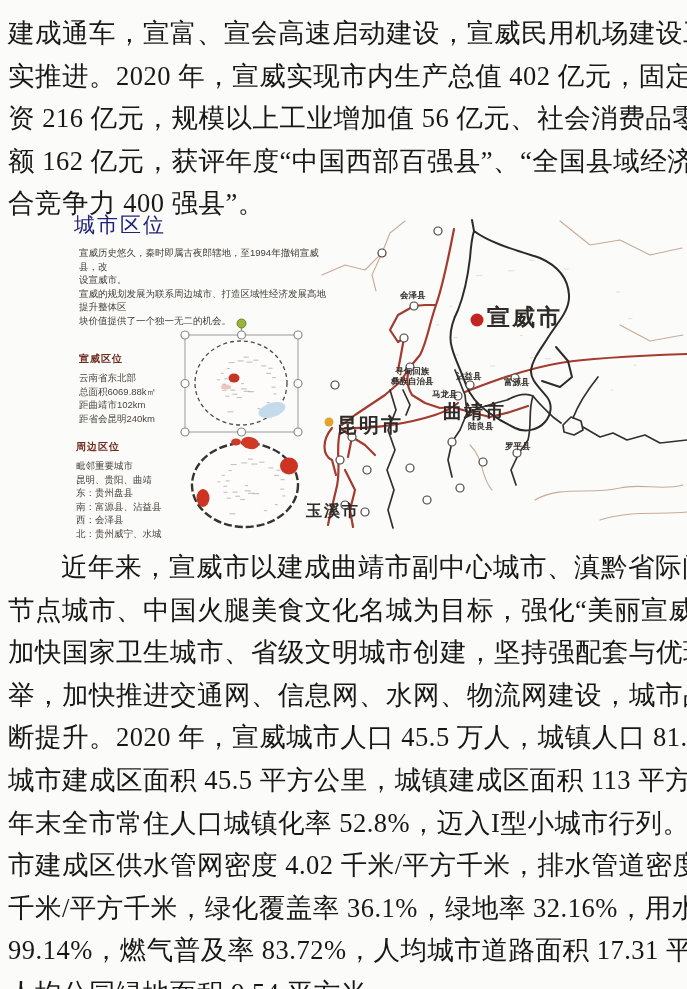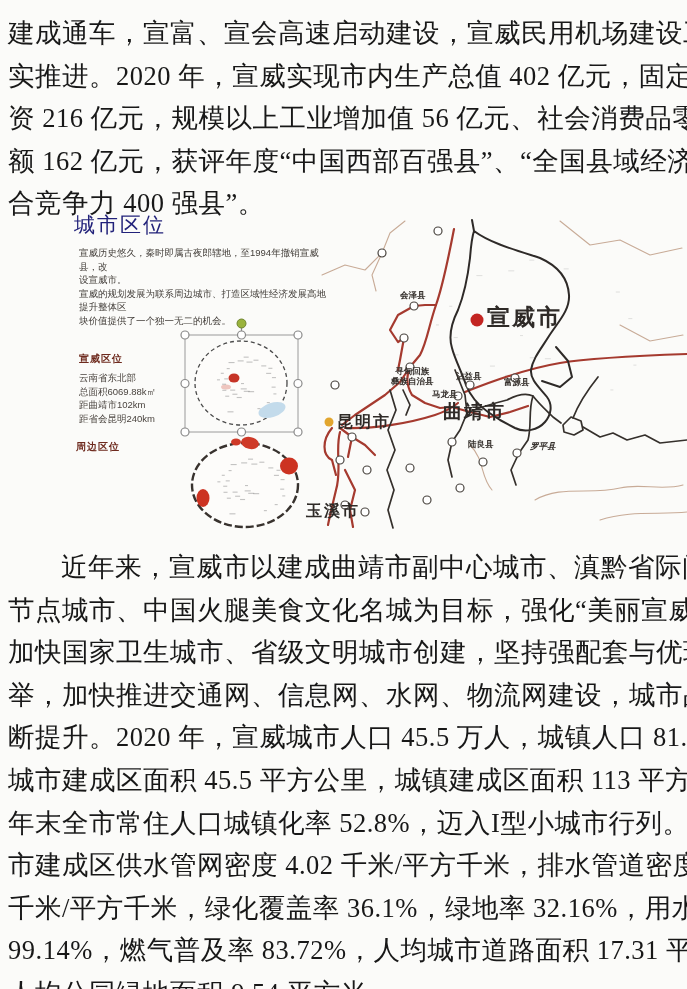--- a/index.html
+++ b/index.html
@@ -70,20 +70,28 @@
   <div class="info-title">宣威区位</div>
   <div class="info-lines">
       <div class="info-line">云南省东北部</div>
       <div class="info-line">总面积6069.88k㎡</div>
       <div class="info-line">距曲靖市102km</div>
       <div class="info-line">距省会昆明240km</div>
     </div>
 </div>
 <div class="info-block" id="info-block-2" style="left:76px;top:440px">
   <div class="info-title">周边区位</div>
+  <div class="info-lines">
+      <div class="info-line">毗邻重要城市</div>
+      <div class="info-line">昆明、贵阳、曲靖</div>
+      <div class="info-line">东：贵州盘县</div>
+      <div class="info-line">南：富源县、沾益县</div>
+      <div class="info-line">西：会泽县</div>
+      <div class="info-line">北：贵州威宁、水城</div>
+    </div>
 </div>
 
 <svg id="figure-svg" width="687" height="325" viewBox="0 0 687 325">
 
   <g>
     <line x1="241.5" y1="120" x2="241.5" y2="112" stroke="#8a8a8a" stroke-width="1.2"></line>
     <circle cx="241.5" cy="108.5" r="4.5" fill="#9ab33c" stroke="#6e8430" stroke-width="1"></circle>
     <rect x="185" y="120" width="113" height="97" fill="none" stroke="#9a9a9a" stroke-width="1"></rect>
   </g>
   <g id="handles">
@@ -254,42 +262,42 @@
     <g id="dots">
         <circle cx="477" cy="105" r="6.5" fill="#c32522"></circle>
         <circle cx="329" cy="207" r="4.5" fill="#e2a62f"></circle>
       </g>
   </g>
 </svg>
 
 <div id="map-labels">
     <div class="city-label" style="left: 487px; top: 302px; font-size: 23px;">宣威市</div>
     <div class="city-label" style="left: 443px; top: 399px; font-size: 19px;">曲靖市</div>
-    <div class="city-label" style="left: 337px; top: 412px; font-size: 16px;">昆明市</div>
+    <div class="city-label" style="left: 337px; top: 412px; font-size: 20px;">昆明市</div>
     <div class="city-label" style="left: 306px; top: 501px; font-size: 16px;">玉溪市</div>
     <div class="county-label" style="left: 400px; top: 291px; text-align: right;">
       <div>会泽县</div>
     </div>
     <div class="county-label" style="left: 391px; top: 367px;">
       <div>寻甸回族</div>
       <div>彝族自治县</div>
     </div>
     <div class="county-label" style="left: 456px; top: 372px;">
       <div>沾益县</div>
     </div>
     <div class="county-label" style="left: 504px; top: 378px;">
       <div>富源县</div>
     </div>
     <div class="county-label" style="left: 432px; top: 390px;">
       <div>马龙县</div>
     </div>
-    <div class="county-label" style="left: 440px; top: 440px; padding-left: 28px;">
+    <div class="county-label" style="left: 440px; top: 422px; padding-left: 28px;">
       <div>陆良县</div>
     </div>
-    <div class="county-label" style="left: 530px; top: 442px; font-style: italic;">
+    <div class="county-label" style="left: 505px; top: 442px;">
       <div>罗平县</div>
     </div>
   </div>
 
 <div class="para" id="para-bottom" style="top:546px">
     <div class="pline indent">近年来，宣威市以建成曲靖市副中心城市、滇黔省际间重要</div>
     <div class="pline">节点城市、中国火腿美食文化名城为目标，强化“美丽宣威”建设，</div>
     <div class="pline">加快国家卫生城市、省级文明城市创建，坚持强配套与优环境并</div>
     <div class="pline">举，加快推进交通网、信息网、水网、物流网建设，城市品质不</div>
     <div class="pline">断提升。2020 年，宣威城市人口 45.5 万人，城镇人口 81.7 万人，</div>

